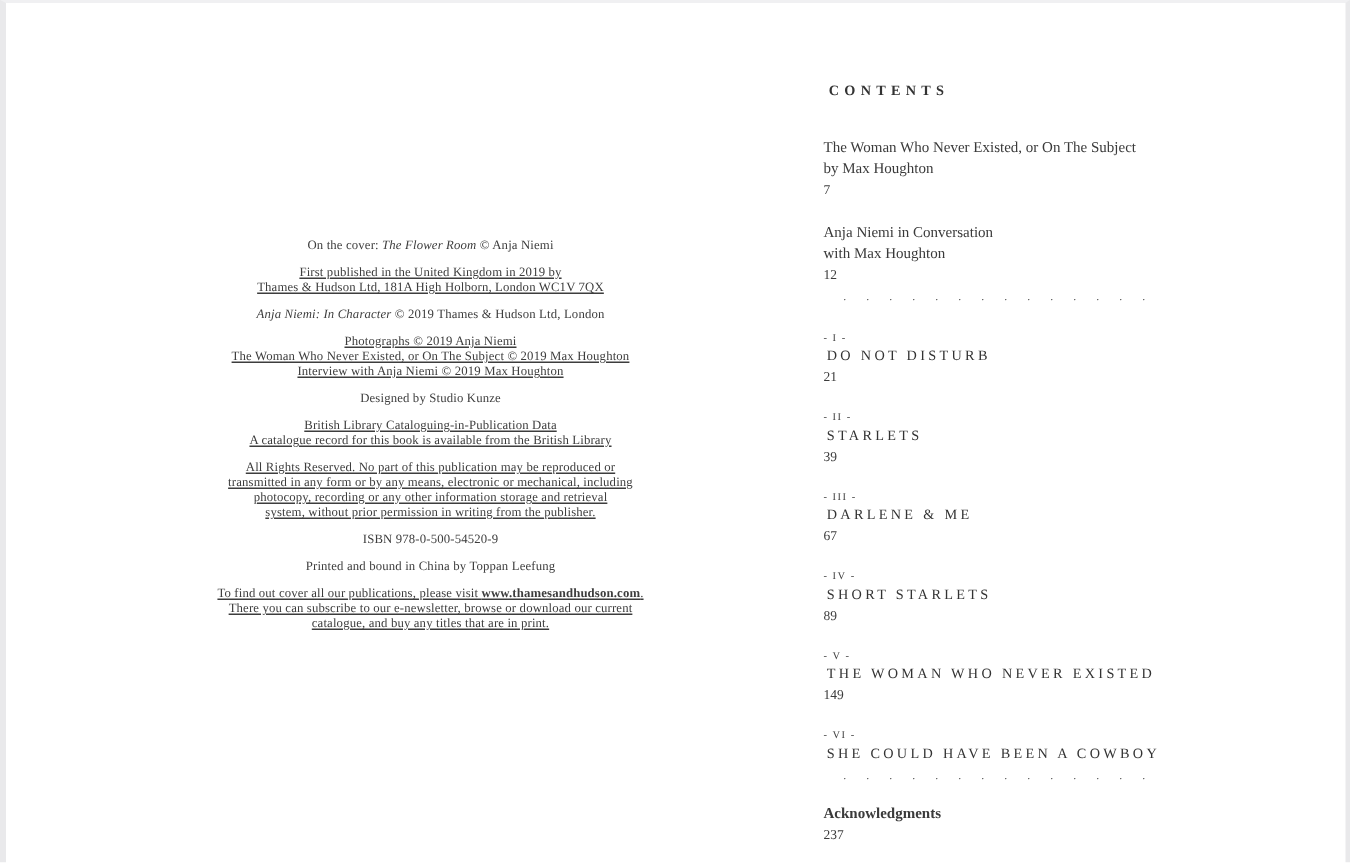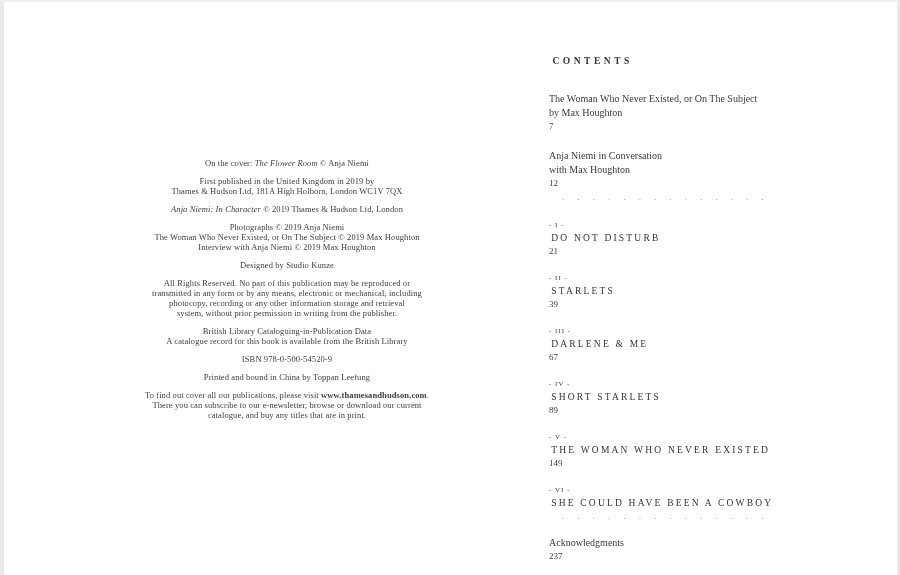--- a/index.html
+++ b/index.html
@@ -22,21 +22,21 @@
     left: 93px;
     top: 156px;
     width: 380px;
     text-align: center;
     font-size: 8.5px;
     line-height: 10px;
     letter-spacing: 0.1px;
     color: #3d3d3d;
   }
   .colophon p { margin: 0 0 8px 0; }
-  .colophon .ln { display: block; }
+  .colophon .ln { display: block; text-decoration: underline; }
   .colophon i { font-style: italic; }
   .colophon b { font-weight: bold; }
   
   .contents {
     position: absolute;
     left: 545px;
     top: 54px;
     width: 265px;
     text-align: left;
     color: #3a3a3a;
@@ -67,21 +67,21 @@
   .numeral { font-size: 7px; letter-spacing: 1px; color: #454545; margin-bottom: 4px; }
   .ch-title {
     font-size: 9.5px;
     letter-spacing: 2.2px;
     color: #333333;
     margin-bottom: 2px;
     text-indent: 2.2px;
   }
   .backmatter { margin-top: 13px; }
   .backmatter:first-of-type { margin-top: 9px; }
-  .bm-title { font-size: 10px; line-height: 13px; color: #3a3a3a; }
+  .bm-title { font-size: 10px; line-height: 13px; color: #3a3a3a; font-weight: bold; }
 </style>
 </head>
 <body>
 
 <div class="spread">
 
   <div class="colophon">
 
     <p><span>On the cover: </span><i>The Flower Room</i><span> © Anja Niemi</span></p>
 
@@ -94,29 +94,29 @@
 
     <p>
       <span class="ln">Photographs © 2019 Anja Niemi</span>
       <span class="ln">The Woman Who Never Existed, or On The Subject © 2019 Max Houghton</span>
       <span class="ln">Interview with Anja Niemi © 2019 Max Houghton</span>
     </p>
 
     <p>Designed by Studio Kunze</p>
 
     <p>
+      <span class="ln">British Library Cataloguing-in-Publication Data</span>
+      <span class="ln">A catalogue record for this book is available from the British Library</span>
+    </p>
+
+    <p>
       <span class="ln">All Rights Reserved. No part of this publication may be reproduced or</span>
       <span class="ln">transmitted in any form or by any means, electronic or mechanical, including</span>
       <span class="ln">photocopy, recording or any other information storage and retrieval</span>
       <span class="ln">system, without prior permission in writing from the publisher.</span>
-    </p>
-
-    <p>
-      <span class="ln">British Library Cataloguing-in-Publication Data</span>
-      <span class="ln">A catalogue record for this book is available from the British Library</span>
     </p>
 
     <p>ISBN 978-0-500-54520-9</p>
 
     <p>Printed and bound in China by Toppan Leefung</p>
 
     <p>
       <span class="ln"><span>To find out cover all our publications, please visit </span><b>www.thamesandhudson.com</b><span>.</span></span>
       <span class="ln">There you can subscribe to our e-newsletter, browse or download our current</span>
       <span class="ln">catalogue, and buy any titles that are in print.</span>

